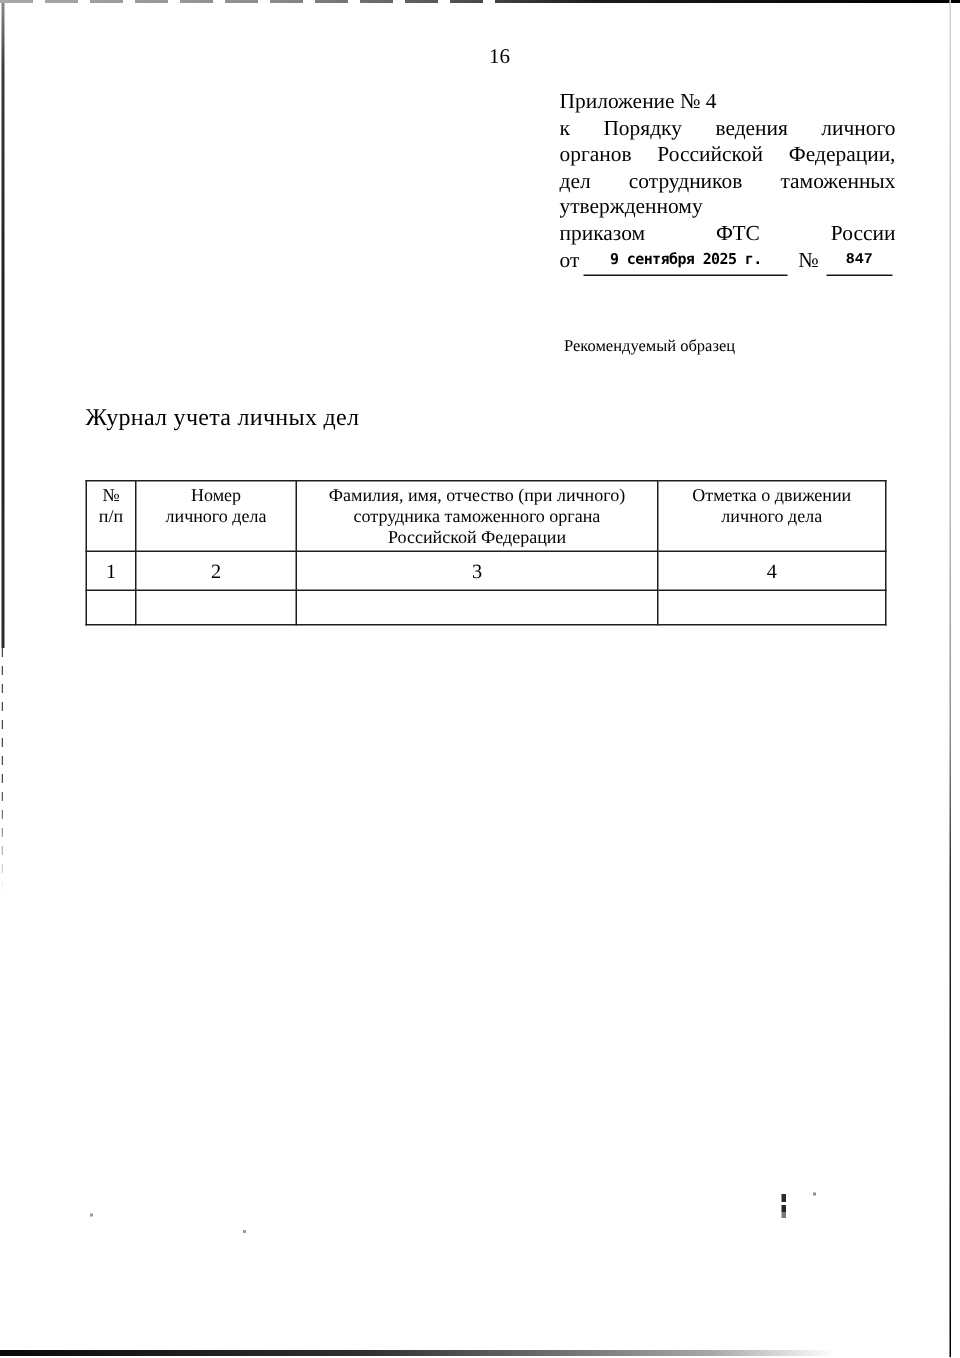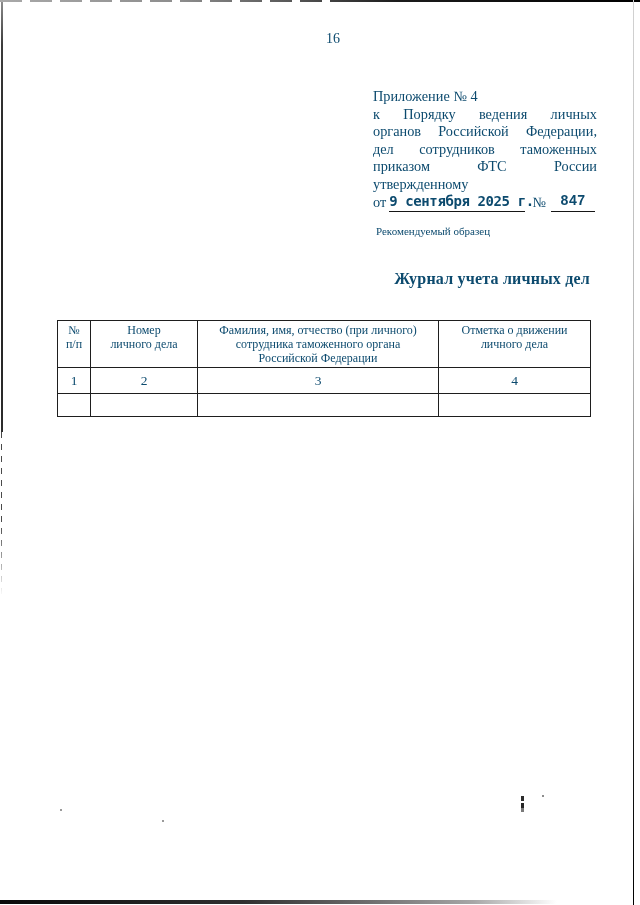--- a/index.html
+++ b/index.html
@@ -1,18 +1,18 @@
 <!DOCTYPE html>
 <html><head>
 <meta charset="utf-8">
 <style>
   html, body { margin:0; padding:0; background:#ffffff; }
   .page {
     position:relative; width:640px; height:905px; background:#ffffff;
-    font-family:"Liberation Serif", serif; color:#0c4a6e; overflow:hidden;
+    font-family:"Liberation Serif", serif; color:#000000; overflow:hidden;
   }
 
   
   .top-edge {
     position:absolute; top:0; left:0; width:640px; height:2px;
     background-image:
       repeating-linear-gradient(90deg, rgba(255,255,255,0) 0 22px, #ffffff 22px 30px),
       linear-gradient(to right, #a9a9a9, #8d8d8d 28%, #565656 46%, #1c1c1c 62%, #000 100%);
     background-size: 330px 2px, 640px 2px;
     background-repeat: no-repeat, no-repeat;
@@ -45,39 +45,39 @@
   .dot.d3 { left:162px; top:820px; width:1.6px; height:1.6px; background:#9a9a9a; }
 
   
   .page-number {
     position:absolute; top:31px; left:300px; width:66px;
     text-align:center; font-size:14px;
   }
 
   .appendix {
     position:absolute; left:373px; top:60px; width:224px;
-    font-size:14.3px; line-height:17.5px;margin-top:28px;
+    font-size:14.3px; line-height:17.5px;
   }
   .ab-line.just { text-align:justify; text-align-last:justify; }
   .orderline { display:flex; align-items:flex-end; }
   .ol-prefix { flex:0 0 auto; }
   .ol-fill {
     border-bottom:1.5px solid #161616;
     font-family:"DejaVu Sans Mono", monospace;
-    font-size:14px; font-weight:600; text-align:center; white-space:nowrap;
+    font-size:10px; font-weight:600; text-align:center; white-space:nowrap;
   }
   .ol-date { flex:0 0 auto; width:136px; margin-left:3px; letter-spacing:-0.4px; }
   .ol-no   { flex:0 0 auto; margin-left:7px; margin-right:5px; }
   .ol-num  { flex:0 0 auto; width:44px;font-family:Liberation Mono, monospace; }
 
   .recommended { position:absolute; left:376px; top:225px; font-size:11px; }
 
   .journal-title {
     position:absolute; left:57px; top:270px; width:533px;
-    text-align:right; font-weight:bold; font-size:16px; letter-spacing:0.2px;
+    text-align:left; font-weight:normal; font-size:16px; letter-spacing:0.2px;
   }
 
   
   .journal {
     position:absolute; left:57px; top:320px; width:533px;
     border-collapse:collapse; table-layout:fixed;
   }
   .journal td {
     border:1.6px solid #1e1e1e; padding:0; text-align:center; overflow:hidden;
   }
@@ -101,25 +101,25 @@
   <div class="bottom-edge"></div>
   <div class="bracket-mark"></div>
   <div class="dot d1"></div>
   <div class="dot d2"></div>
   <div class="dot d3"></div>
 
   <div class="page-number">16</div>
 
   <div class="appendix">
     <div class="ab-line">Приложение № 4</div>
-    <div class="ab-line just">к Порядку ведения личных</div>
+    <div class="ab-line just">к Порядку ведения личного</div>
     <div class="ab-line just">органов Российской Федерации,</div>
     <div class="ab-line just">дел сотрудников таможенных</div>
+    <div class="ab-line">утвержденному</div>
     <div class="ab-line just">приказом ФТС России</div>
-    <div class="ab-line">утвержденному</div>
     <div class="ab-line orderline">
       <span class="ol-prefix">от</span>
       <span class="ol-fill ol-date">9 сентября 2025 г.</span>
       <span class="ol-no">№</span>
       <span class="ol-fill ol-num">847</span>
     </div>
   </div>
 
   <div class="recommended">Рекомендуемый образец</div>
   <div class="journal-title">Журнал учета личных дел</div>

